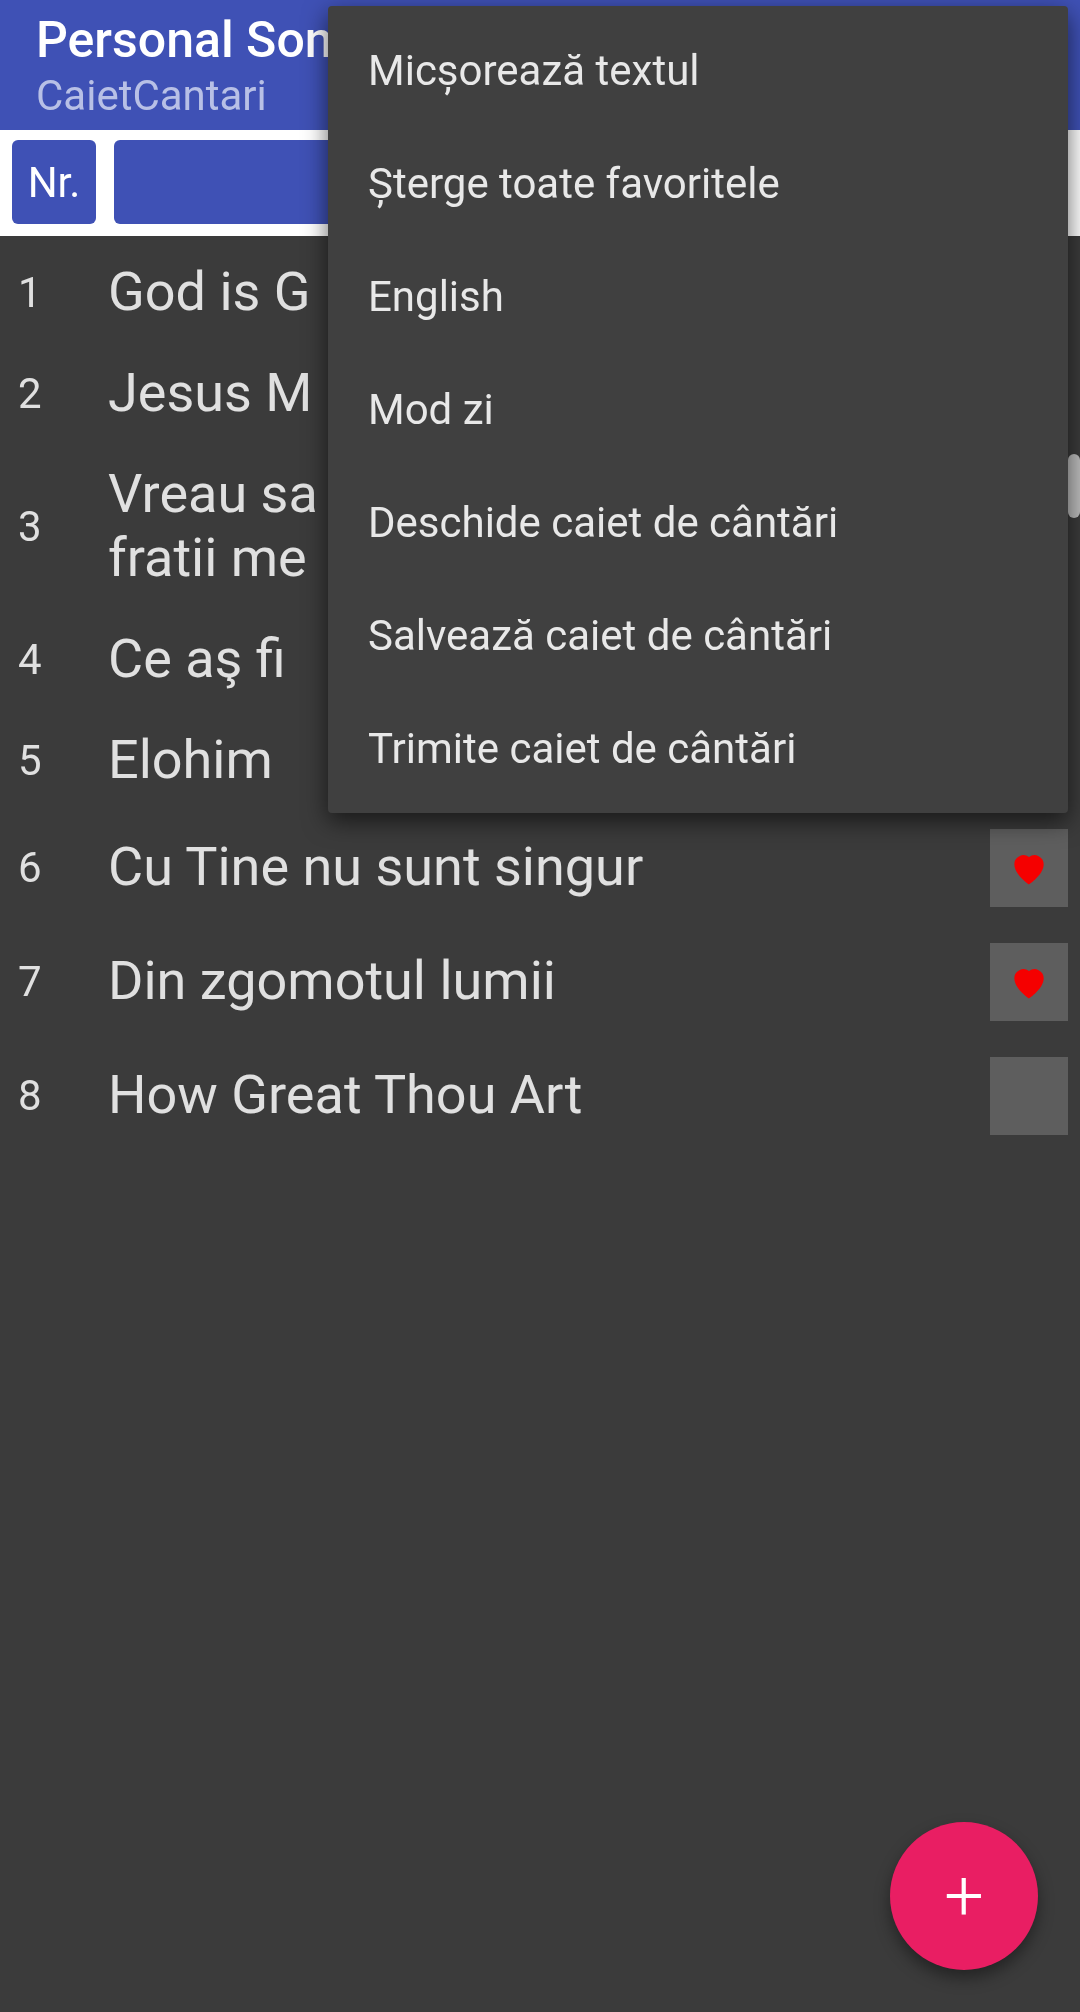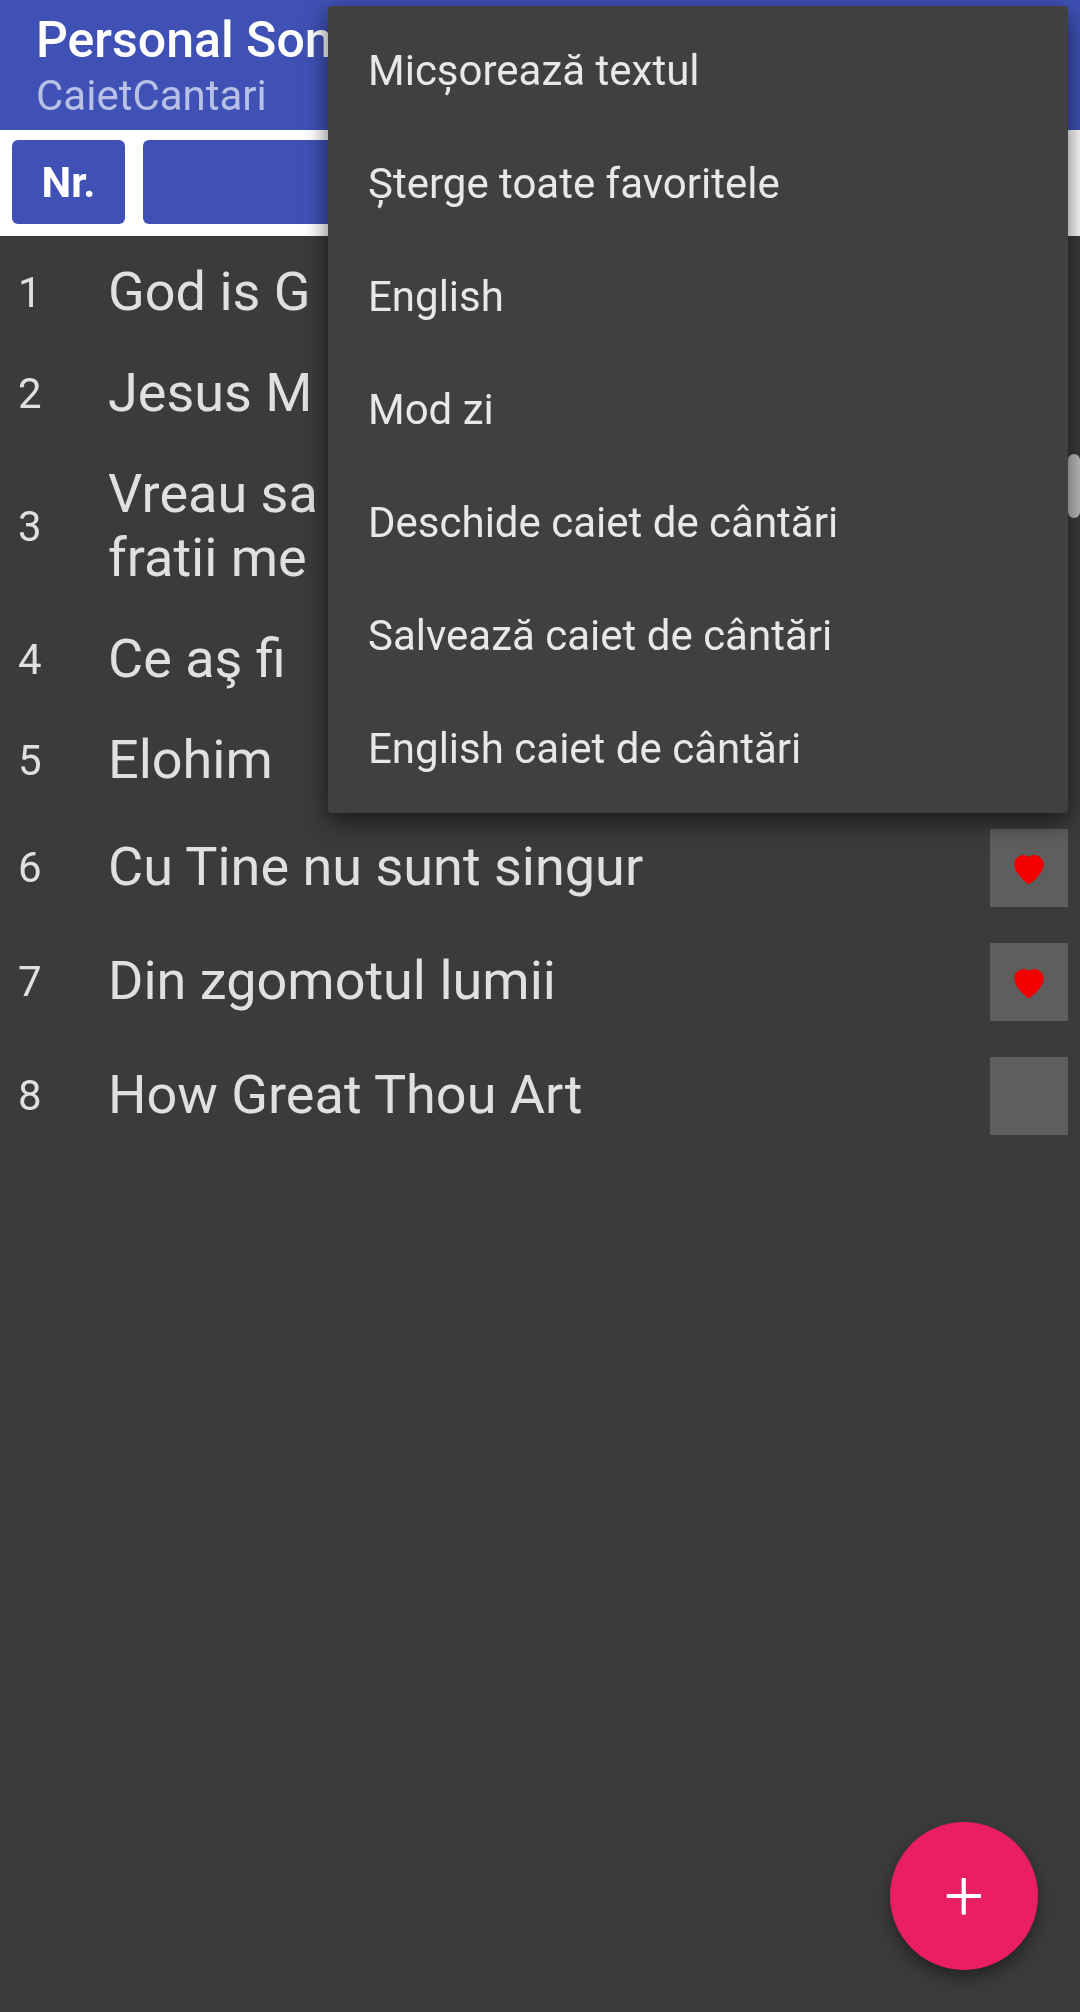--- a/index.html
+++ b/index.html
@@ -38,21 +38,21 @@
   }
   .header-cell {
     background: #3f51b5;
     border-radius: 6px;
     display: flex;
     align-items: center;
     color: #ffffff;
     font-size: 42px;
     font-weight: 400;
   }
-  .header-cell.nr { width: 113px; justify-content: center; padding: 0 8px; font-weight: bold; }
+  .header-cell.nr { width: 84px; justify-content: center; padding: 0 8px; }
   .header-cell.title { flex: 1; padding-left: 24px; }
   .header-cell.bar { width: 76px; }
   .song-list {
     background: #3b3b3b;
     padding-top: 6px;
   }
   .song-row {
     display: flex;
     align-items: center;
     padding: 18px 12px 18px 18px;
@@ -192,18 +192,18 @@
 
 <div class="scroll-indicator"></div>
 
 <div class="menu-popup">
   <div class="menu-item">Micșorează textul</div>
   <div class="menu-item">Șterge toate favoritele</div>
   <div class="menu-item">English</div>
   <div class="menu-item">Mod zi</div>
   <div class="menu-item">Deschide caiet de cântări</div>
   <div class="menu-item">Salvează caiet de cântări</div>
-  <div class="menu-item">English caiet de cântări</div>
+  <div class="menu-item">Trimite caiet de cântări</div>
 </div>
 
 <div class="fab">
   <span class="fab-plus">+</span>
 </div>
 
 </body></html>

